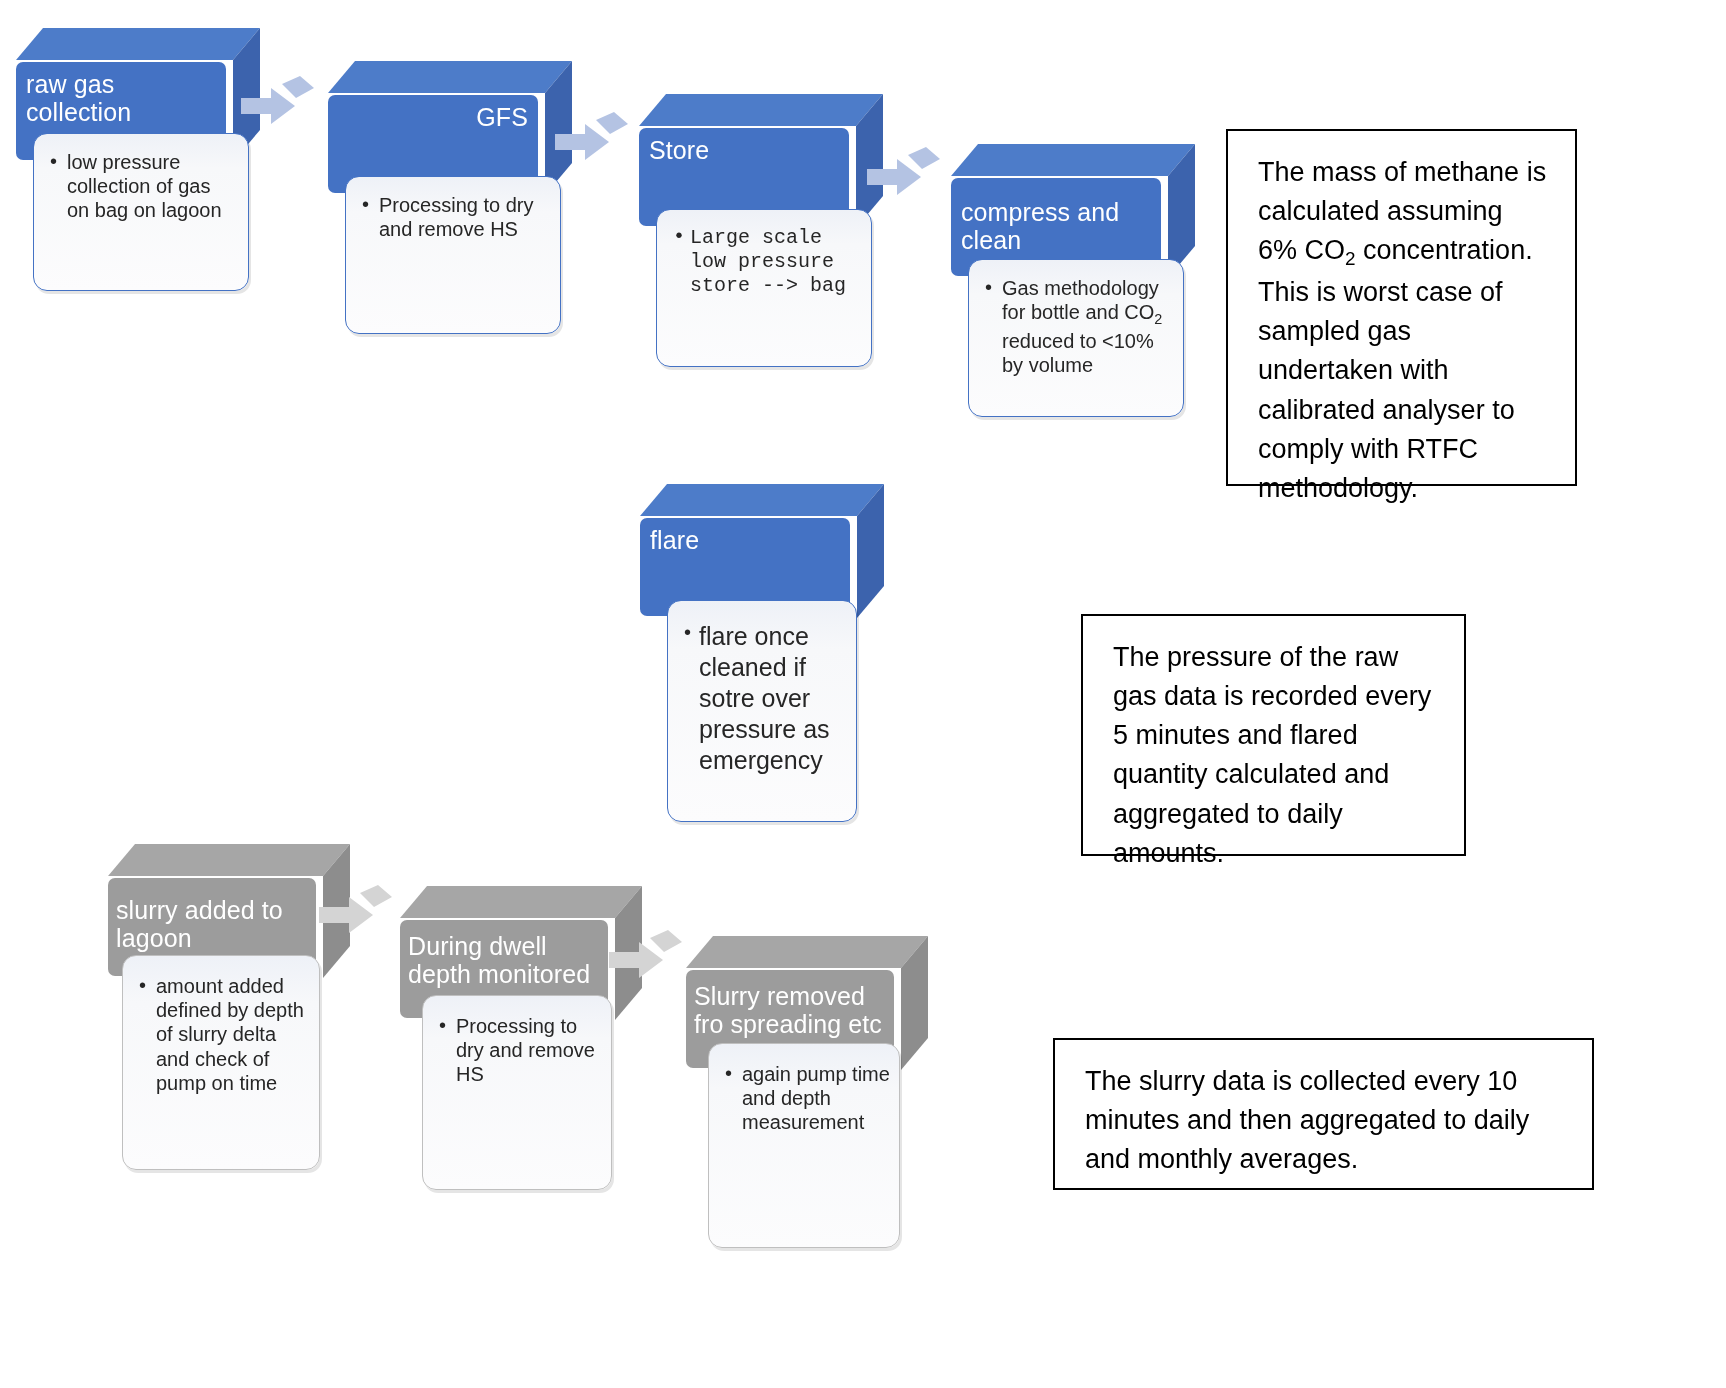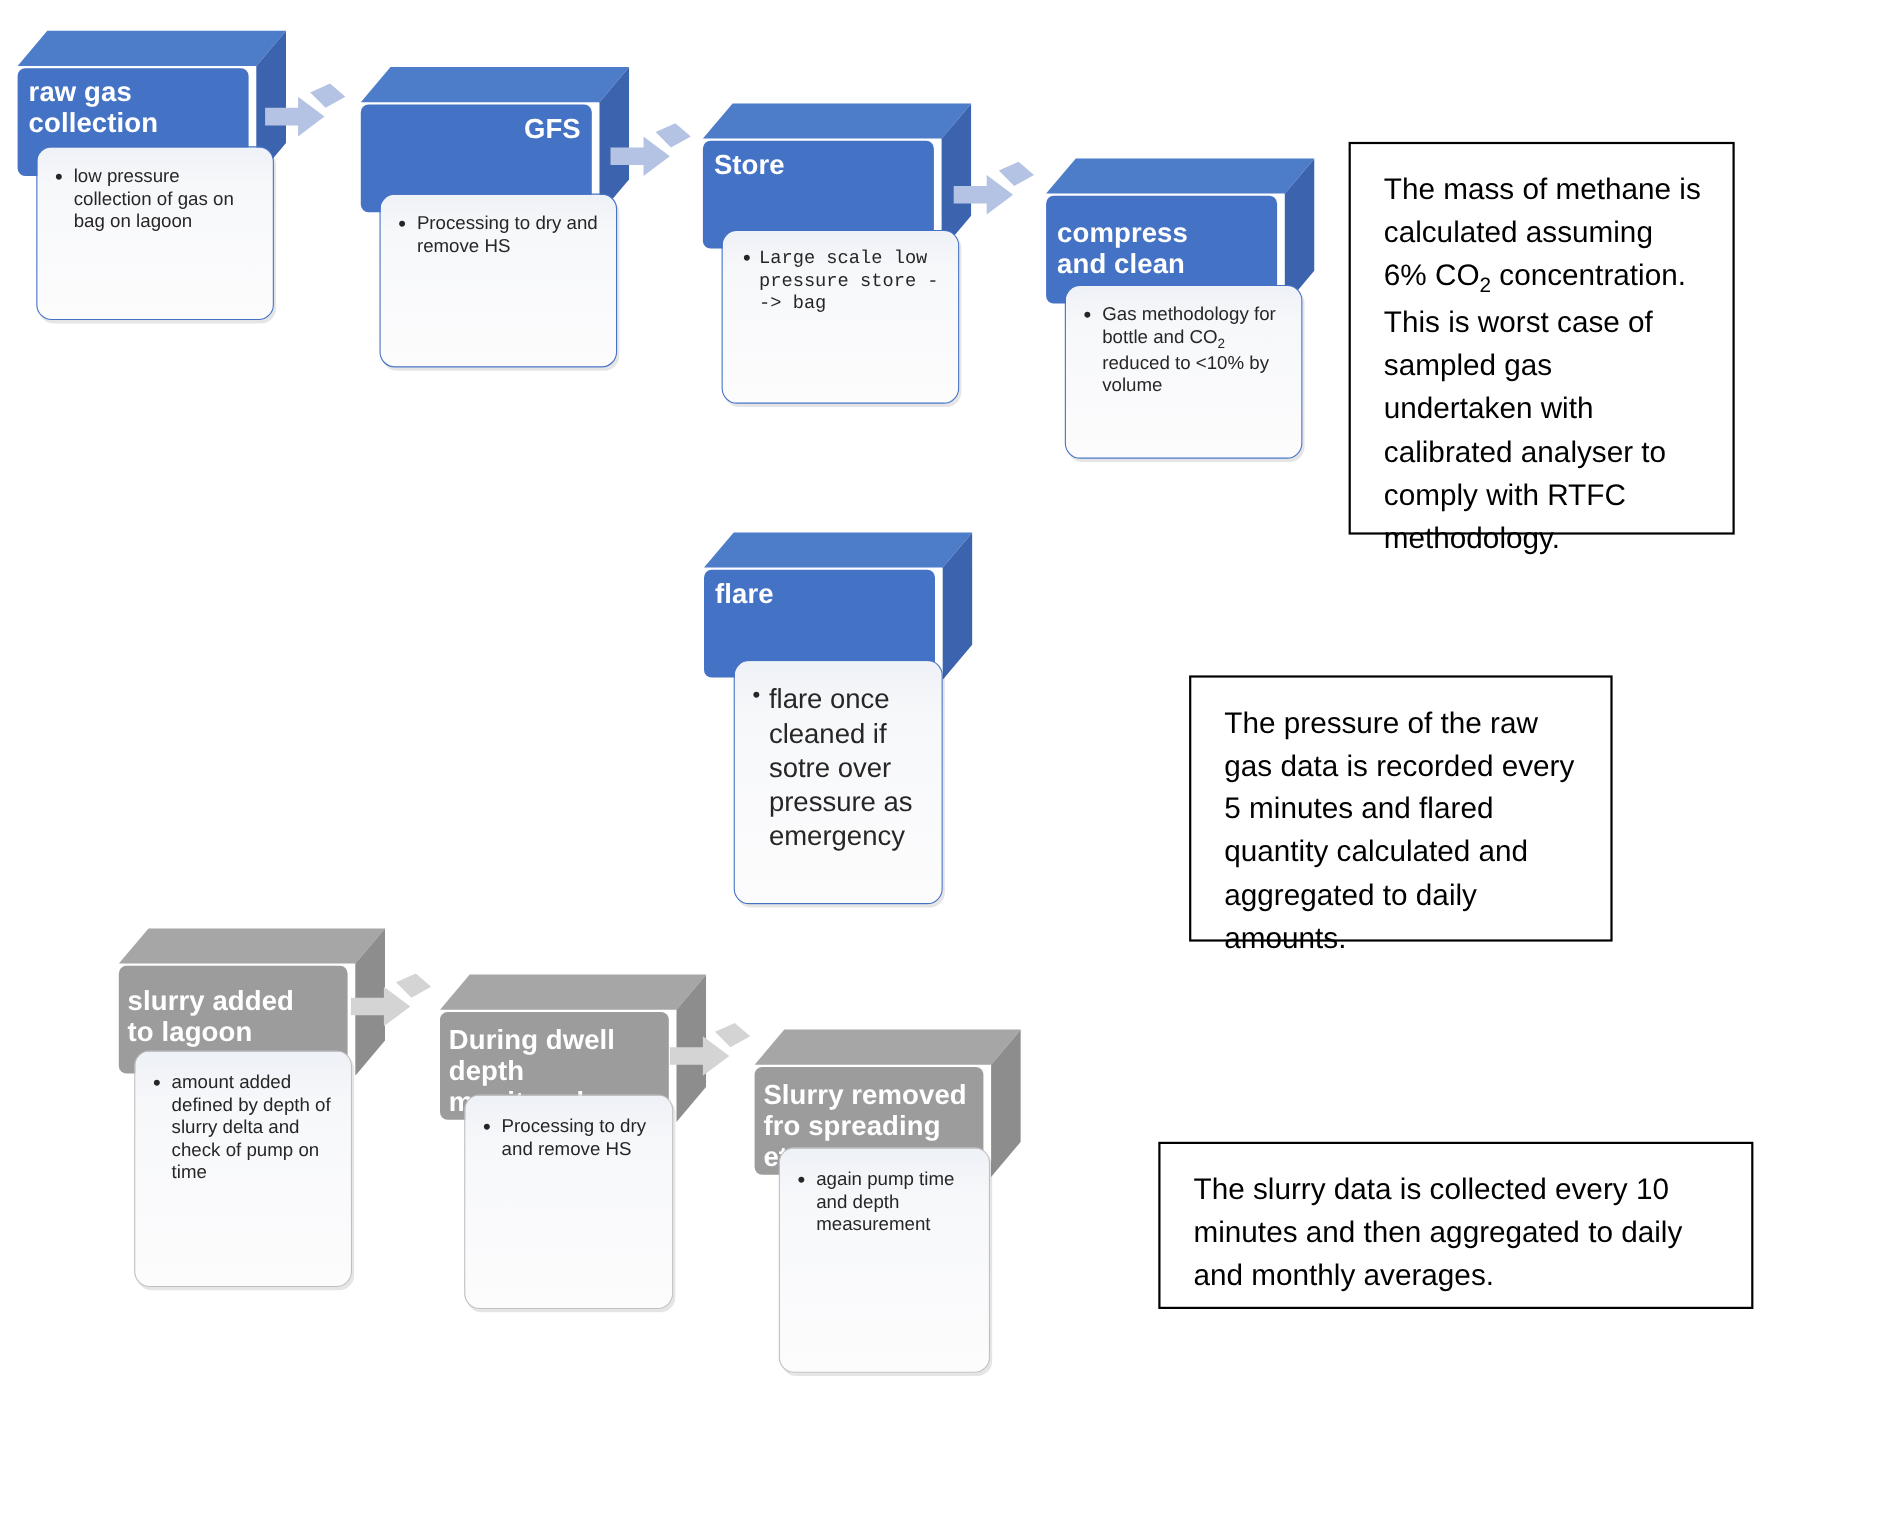--- a/index.html
+++ b/index.html
@@ -16,38 +16,37 @@
   #stage { position: absolute; inset: 0; }
 
   
   .block { position: absolute; }
   .block .hdr {
     position: absolute;
     color: #ffffff;
     font-size: 25px;
     line-height: 1.12;
     letter-spacing: 0.1px;
-    font-weight: bold;
   }
   
   .card {
     position: absolute;
     background: linear-gradient(180deg,#eef1f7 0%, #f7f8fa 22%, #fcfcfd 100%);
     border-radius: 14px;
     box-shadow: 2px 3px 0 0 rgba(0,0,0,0.10);
   }
   .card.blue  { border: 1.6px solid #4472c4; }
   .card.gray  { border: 1.6px solid #bfbfbf; }
   .card ul {
     margin: 0; padding: 0; list-style: none;
   }
   .card li {
     position: relative;
     color: #262626;
-    font-size: 17px;
+    font-size: 20px;
     line-height: 1.21;
     padding-left: 17px;
   }
   .card li::before {
     content: "\2022";
     position: absolute; left: 0; top: -1px;
     font-size: 20px;
     color: #262626;
   }
   .card .sub { font-size: 0.72em; vertical-align: sub; }

